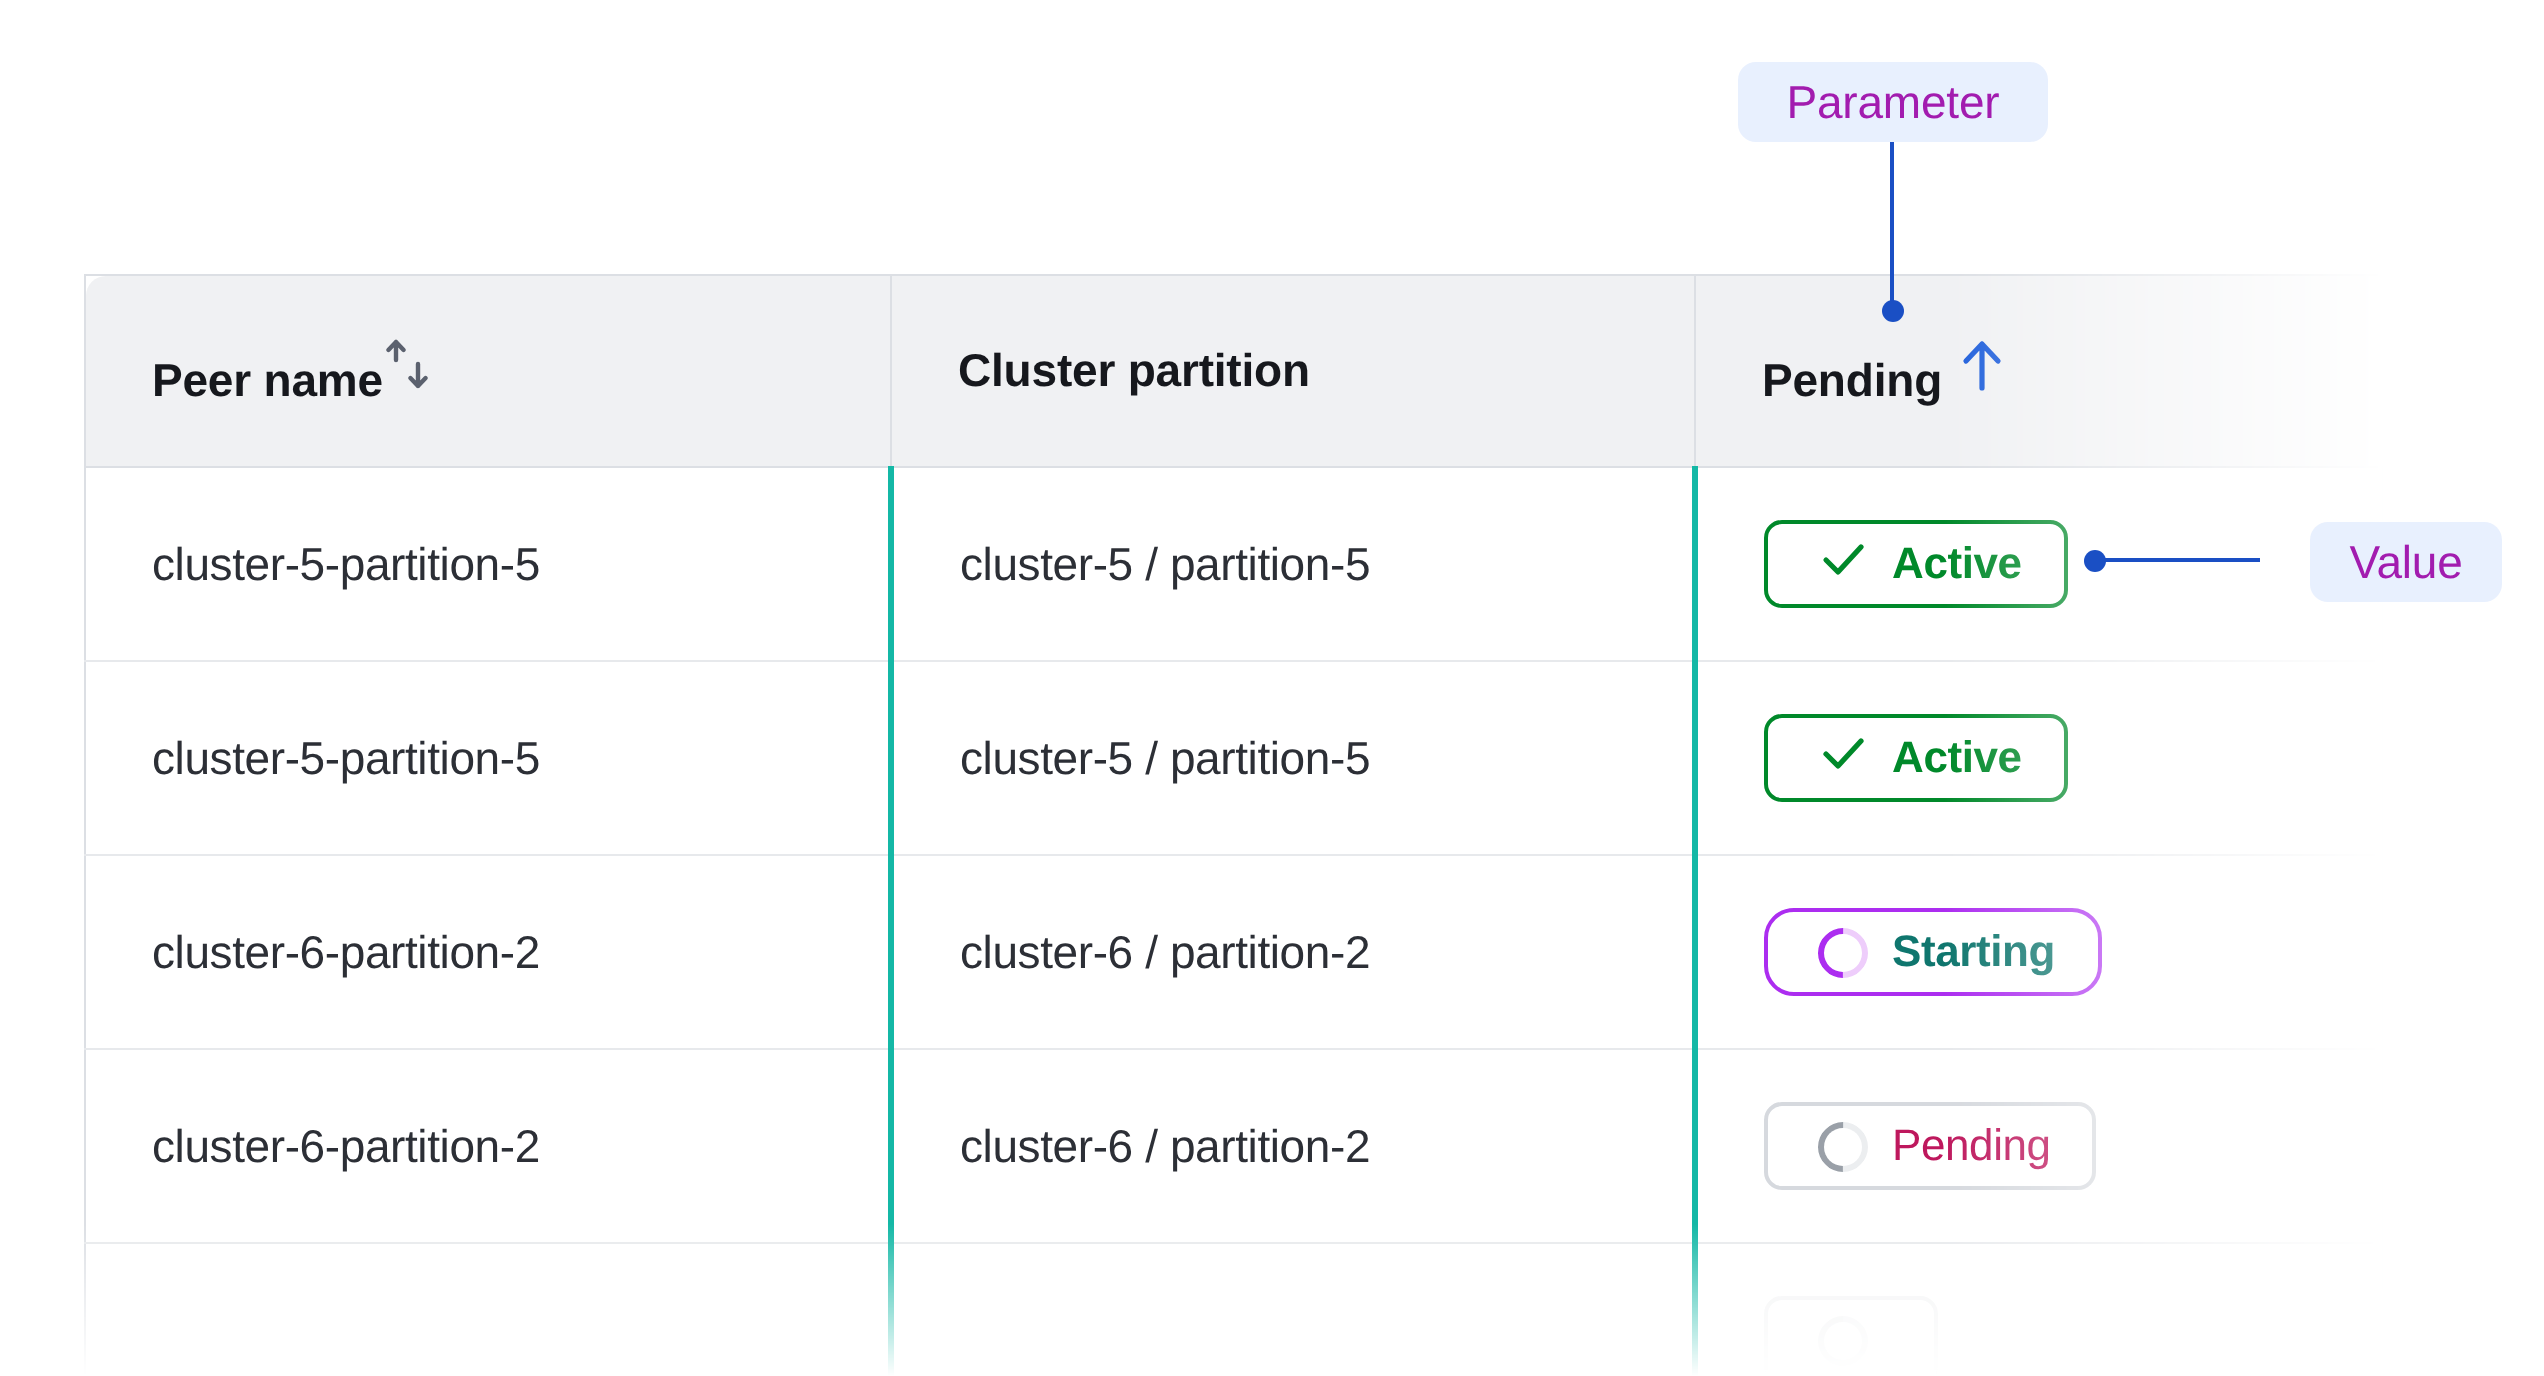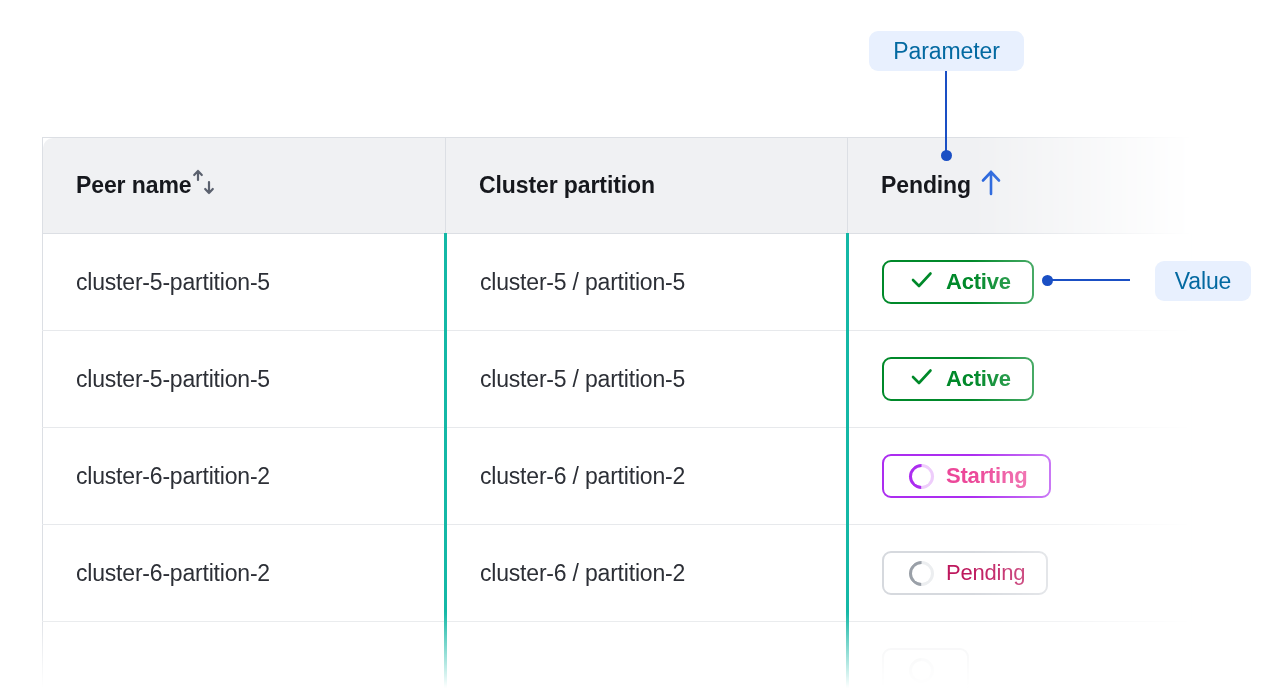--- a/index.html
+++ b/index.html
@@ -55,21 +55,21 @@
     font-weight: bold;
     color: #16181d;
     border-right: 1px solid #dcdfe4;
     border-bottom: 1px solid #dcdfe4;
     letter-spacing: -0.1px;
   }
   #peer-table thead th:first-child { border-top-left-radius: 10px; }
 
   .th-inner {
     display: flex;
-    align-items: center;
+    align-items: flex-end;
   }
 
   #peer-table tbody td {
     height: 96px;
     padding: 0 0 0 33px;
     vertical-align: middle;
     font-size: 23px;
     color: #2c2f36;
     border-right: 3px solid #14b8a6;
     border-bottom: 1px solid #e7e9ec;
@@ -88,21 +88,21 @@
     padding: 0 21px 0 25px;
     border: 2px solid;
     border-radius: 9px;
     font-size: 22px;
     font-weight: bold;
     letter-spacing: -0.2px;
     box-sizing: border-box;
     background: #ffffff;
   }
   .pill.active  { border-color: #00892a; color: #00892a; }
-  .pill.starting{ border-color: #ac2df0; color: #ec4899; }
+  .pill.starting{ border-color: #ac2df0; color: #0f766e; border-radius: 15px; }
   .pill.pending { border-color: #d6d9de; color: #be185d; font-weight: normal; }
   .pill.ghost   { border-color: #f1f2f3; color: #f6f7f8; }
 
   .spinner {
     width: 25px; height: 25px;
     border-radius: 50%;
     border: 3px solid;
     box-sizing: border-box;
     flex: none;
   }
@@ -110,21 +110,21 @@
   .spinner.grey   { border-color: #eceef0 #eceef0 #9aa0a8 #9aa0a8; transform: rotate(45deg); }
   .spinner.ghostc { border-color: #f4f5f6 #f4f5f6 #f0f1f2 #f0f1f2; transform: rotate(45deg); }
 
   
   .anno-badge {
     position: absolute;
     display: inline-flex;
     align-items: center;
     justify-content: center;
     background: #e8f0fe;
-    color: #0369a1;
+    color: #a21caf;
     border-radius: 9px;
     font-size: 23px;
     letter-spacing: -0.1px;
     white-space: nowrap;
   }
   #param-badge { left: 869px; top: 31px; width: 155px; height: 40px; }
   #value-badge { left: 1135px; top: 261px; width: 96px;  height: 40px; margin-left: 20px; }
 
   .anno-line {
     position: absolute;

